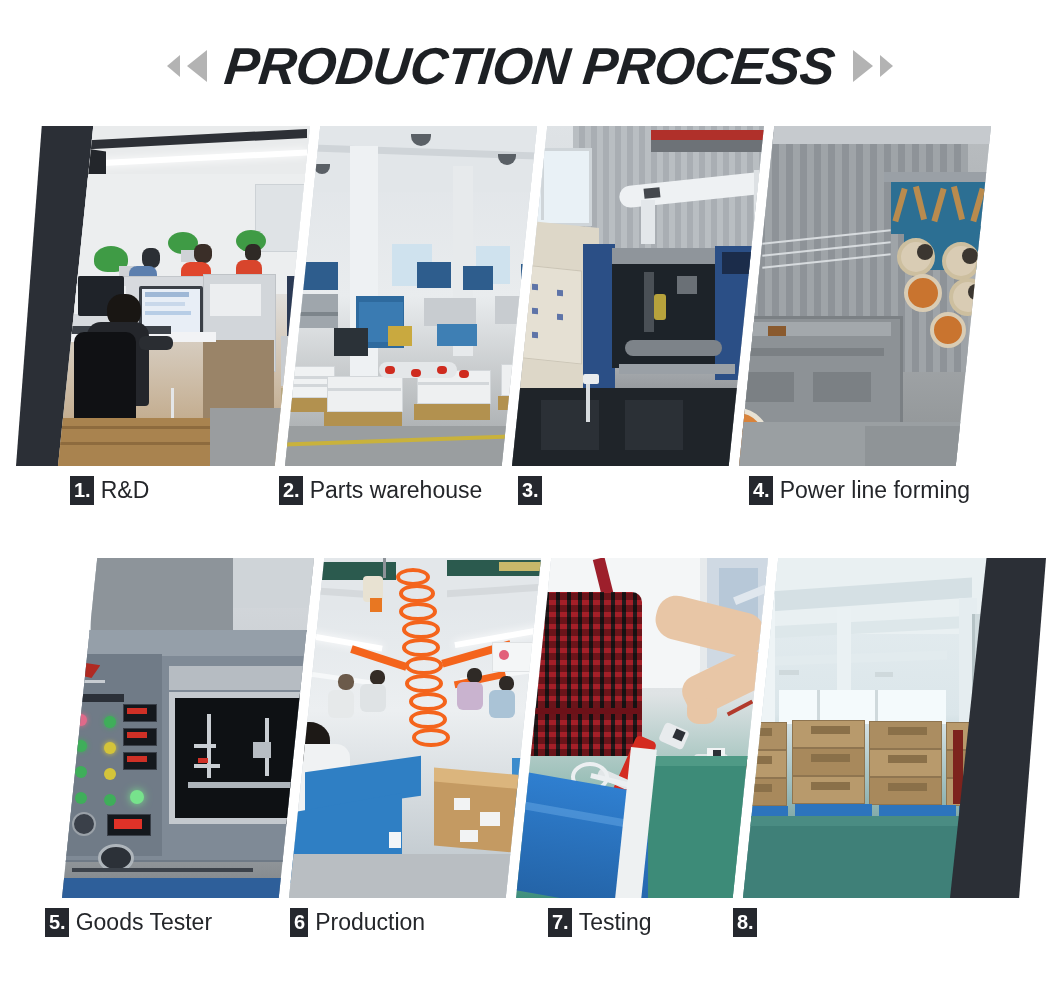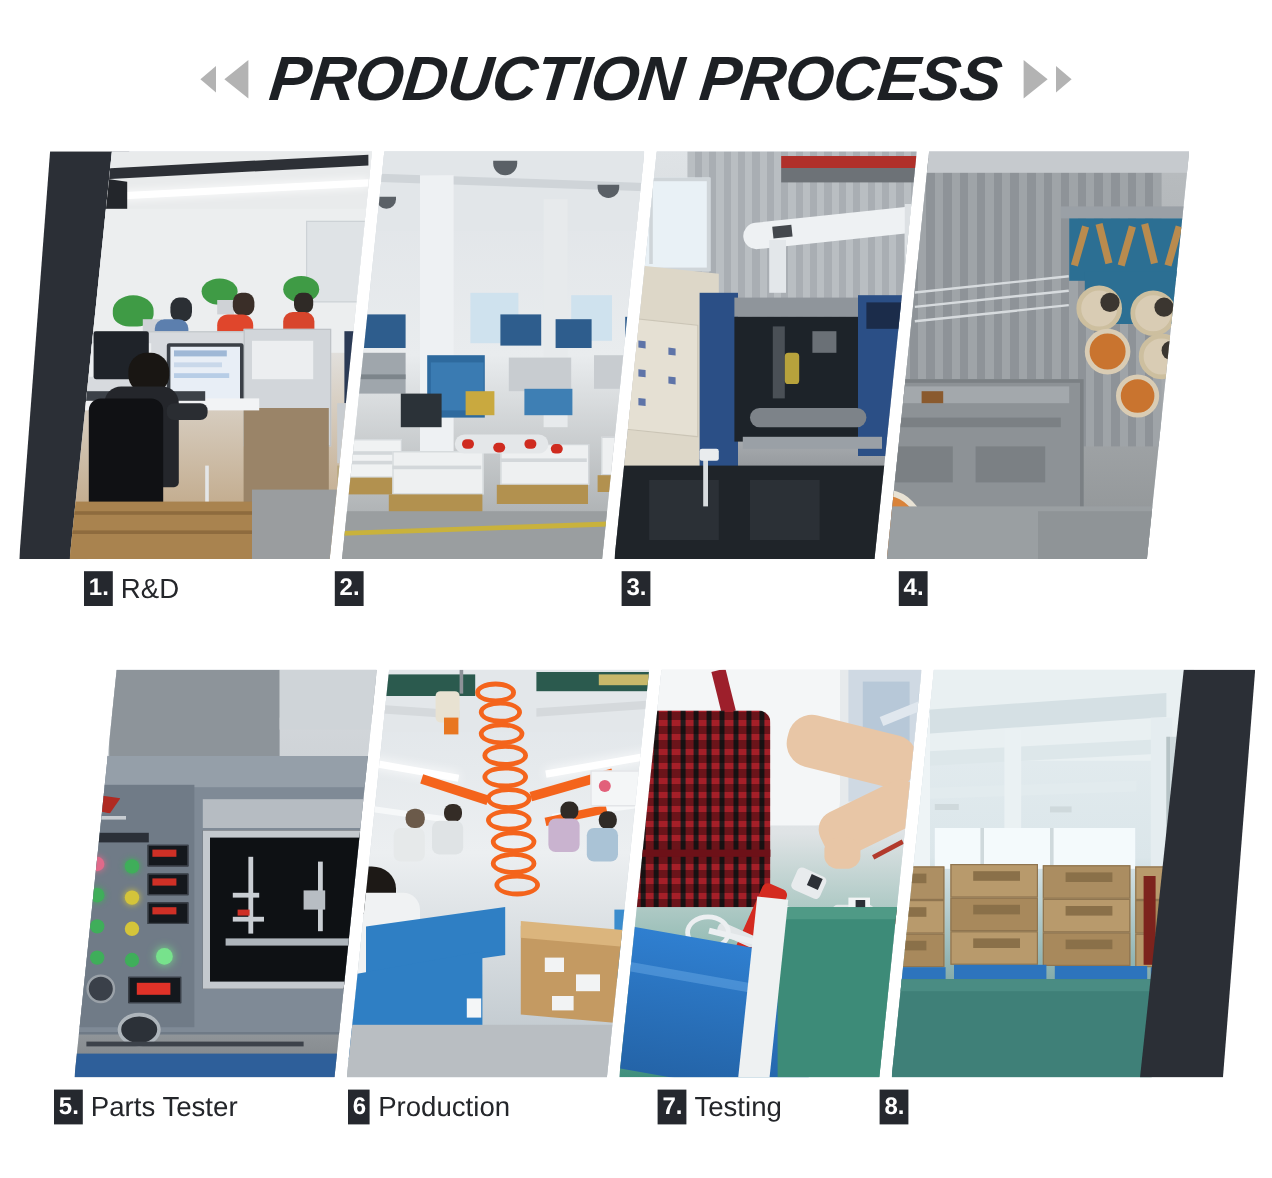--- a/index.html
+++ b/index.html
@@ -322,26 +322,28 @@
 
   </div>
 
   <div class="caps caps1">
     <div class="cap" style="left:70px;">
       <span class="badge">1.</span>
       <span class="cap-label">R&amp;D</span>
     </div>
     <div class="cap" style="left:279px;">
       <span class="badge">2.</span>
+      <span class="cap-label">Parts warehouse</span>
     </div>
     <div class="cap" style="left:518px;">
       <span class="badge">3.</span>
     </div>
     <div class="cap" style="left:749px;">
       <span class="badge">4.</span>
+      <span class="cap-label">Power line forming</span>
     </div>
   </div>
 
   <div class="row row2">
 
     <div class="tile" style="left:62px;width:252px;">
       <div class="tile-inner">
         <div class="sc" style="background:linear-gradient(#d6dade 0%,#c2c7cb 60%,#7d8286 100%);"></div>
 
         <div class="b" style="left:0;top:0;width:100%;height:40px;background:#aeb3b7;"></div>
@@ -588,21 +590,21 @@
         <div class="b" style="left:0;top:258px;width:100%;height:10px;background:#4a8c83;"></div>
       </div>
     </div>
 
     <div class="wedge wedge-right"></div>
   </div>
 
   <div class="caps caps2">
     <div class="cap" style="left:45px;">
       <span class="badge">5.</span>
-      <span class="cap-label">Parts Tester</span>
+      <span class="cap-label">Goods Tester</span>
     </div>
     <div class="cap" style="left:290px;">
       <span class="badge">6</span>
       <span class="cap-label">Production</span>
     </div>
     <div class="cap" style="left:548px;">
       <span class="badge">7.</span>
       <span class="cap-label">Testing</span>
     </div>
     <div class="cap" style="left:733px;">

